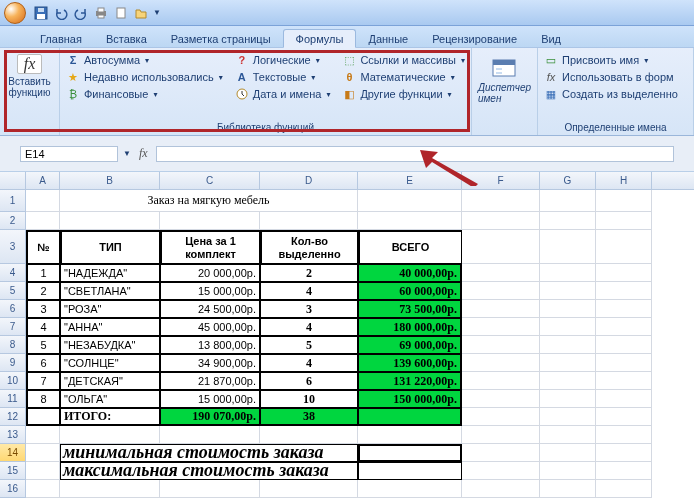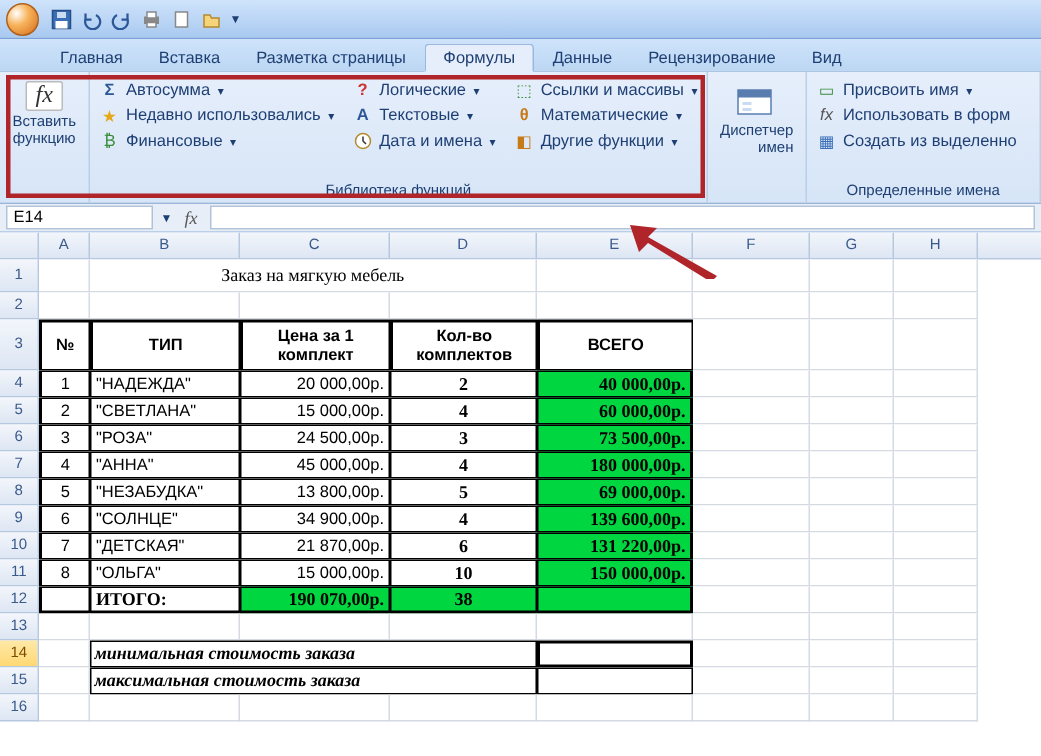--- a/index.html
+++ b/index.html
@@ -74,28 +74,28 @@
   .insfn-lbl { font-size:10px; text-align:center; color:#1e3f73; line-height:1.1;}
   .fx-badge { font-style:italic; font-family:"Times New Roman",serif; font-size:16px; color:#333; border:1px solid #bbb; background:#fff; padding:0 6px; border-radius:2px;}
   .lib { flex:none; width: 412px; }
   .lib-cols { display:flex; height:62px; }
   .lib-col { display:flex; flex-direction:column; gap:1px; padding-top:2px; padding-right:8px;}
   .rbtn { display:flex; align-items:center; gap:4px; font-size:11px; color:#1e3f73; white-space:nowrap; padding:1px 2px; cursor:pointer;}
   .rbtn .ric { width:14px; height:14px; display:flex; align-items:center; justify-content:center;}
   .dd { font-size:8px; color:#1e3f73; margin-left:1px;}
   .names-grp { flex:none; width:66px; align-items:center;}
   .names-btn { display:flex; flex-direction:column; align-items:center; gap:2px; margin-top:6px;}
-  .names-lbl { font-size:10px; text-align:right; color:#1e3f73; line-height:1.1;}
+  .names-lbl { font-size:10px; text-align:left; color:#1e3f73; line-height:1.1;font-style:italic;}
   .names2 { flex:1;}
   .names2-col { display:flex; flex-direction:column; gap:1px; padding-top:2px;}
   .formula-bar {
-    height: 19px;
+    height: 36px;
     background: #e8eef7;
     border-bottom: 1px solid #b9cfe8;
-    display:flex; align-items:center; gap:4px; padding:0 4px;
+    display:flex; align-items:center; gap:4px; padding:0 20px;
   }
   .namebox { width:98px; height:16px; background:#fff; border:1px solid #b1c3da; font-size:11px; padding:0 4px; display:flex; align-items:center;}
   .fbar-fx { font-style:italic; font-family:"Times New Roman",serif; color:#555; font-size:12px; padding:0 4px;}
   .fbar-input { flex:1; height:16px; background:#fff; border:1px solid #b1c3da;}
   .arrow { position:absolute; left:420px; top:150px; z-index:10;}
   .sheet { position:relative; overflow:hidden; height: 348px;}
   .colhdrs { display:flex; height:18px; background:linear-gradient(#f3f6fb,#dde6f3); border-bottom:1px solid #b6c8e0;}
   .corner { width:26px; border-right:1px solid #b6c8e0;}
   .ch { border-right:1px solid #b6c8e0; text-align:center; font-size:10px; color:#3a5a8c; display:flex; align-items:center; justify-content:center;}
   .cA{width:34px}.cB{width:100px}.cC{width:100px}.cD{width:98px}.cE{width:104px}.cF{width:78px}.cG{width:56px}.cH{width:56px}
@@ -108,21 +108,21 @@
   .c-title { font-size:12px; font-family:"Times New Roman",serif; justify-content:center;}
   .bhdr { font-weight:bold; justify-content:center; text-align:center; white-space:normal; line-height:1.1; border:2px solid #000 !important; border-right-width:1px !important; border-bottom-width:1px !important;}
   .bcell { border:1px solid #000 !important;}
   .bcell.bot{border-bottom-width:2px !important}
   .bcell.lft{border-left-width:2px !important}
   .bcell.rgt{border-right-width:2px !important}
   .num{justify-content:flex-end}
   .ctr{justify-content:center}
   .green{background:#00d63f}
   .bold{font-weight:bold;font-family:"Times New Roman",serif;font-size:12px}
-  .italic{font-style:italic;font-family:"Times New Roman",serif;font-size:12px;font-weight:bold}
+  .italic{font-style:italic;font-family:"Times New Roman",serif;font-size:18px;font-weight:bold}
   .selcell{ border:2px solid #000 !important; background:#fff;}
   .thin-outline { outline:1px solid #000; outline-offset:-1px;}
 </style>
 </head>
 <body>
 
 <div class="titlebar">
   <div class="office-btn"></div>
   <div class="qat">
     <div class="qat-btn">
@@ -321,21 +321,21 @@
         <div class="cell cE"></div>
         <div class="cell cF"></div>
         <div class="cell cG"></div>
         <div class="cell cH"></div>
       </div>
       <div class="row h3">
         <div class="rh">3</div>
         <div class="cell cA bhdr lft top ctr">№</div>
         <div class="cell cB bhdr top ctr">ТИП</div>
         <div class="cell cC bhdr top ctr">Цена за 1 комплект</div>
-        <div class="cell cD bhdr top ctr">Кол-во комплектов</div>
+        <div class="cell cD bhdr top ctr">Кол-во выделенно</div>
         <div class="cell cE bhdr top rgt ctr">ВСЕГО</div>
         <div class="cell cF"></div>
         <div class="cell cG"></div>
         <div class="cell cH"></div>
       </div>
       <div class="row ">
         <div class="rh">4</div>
         <div class="cell cA bcell lft ctr">1</div>
         <div class="cell cB bcell">"НАДЕЖДА"</div>
         <div class="cell cC bcell num">20 000,00р.</div>

